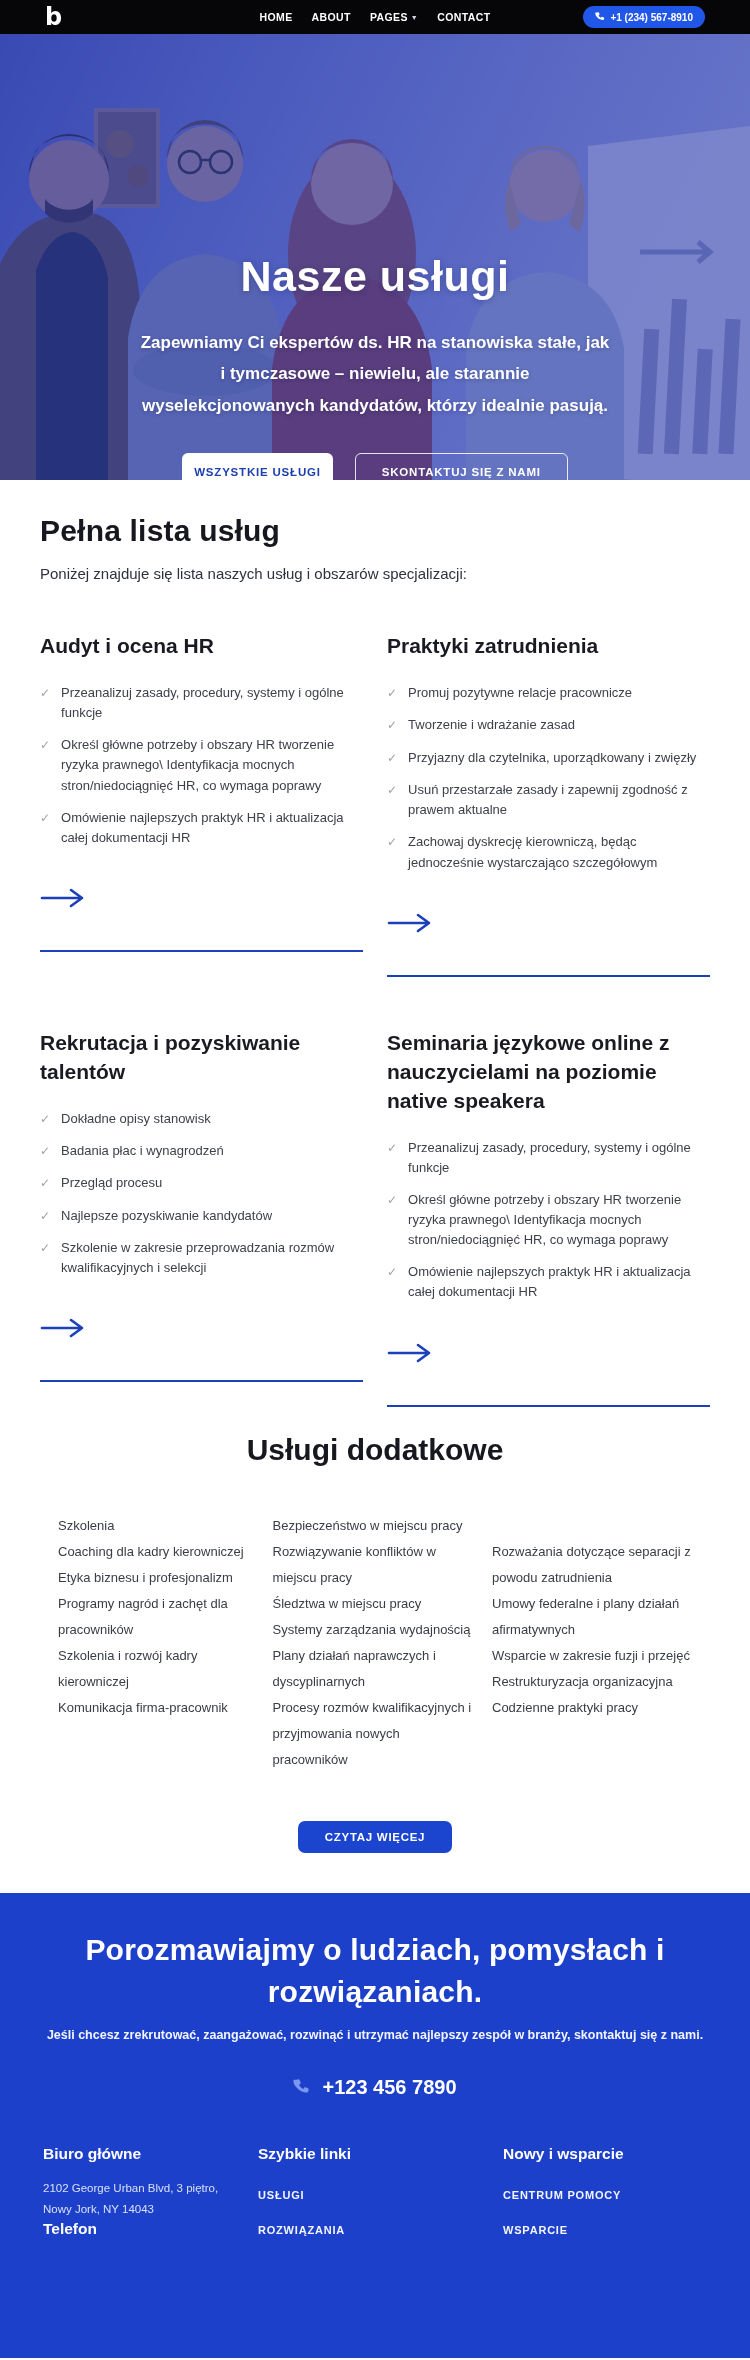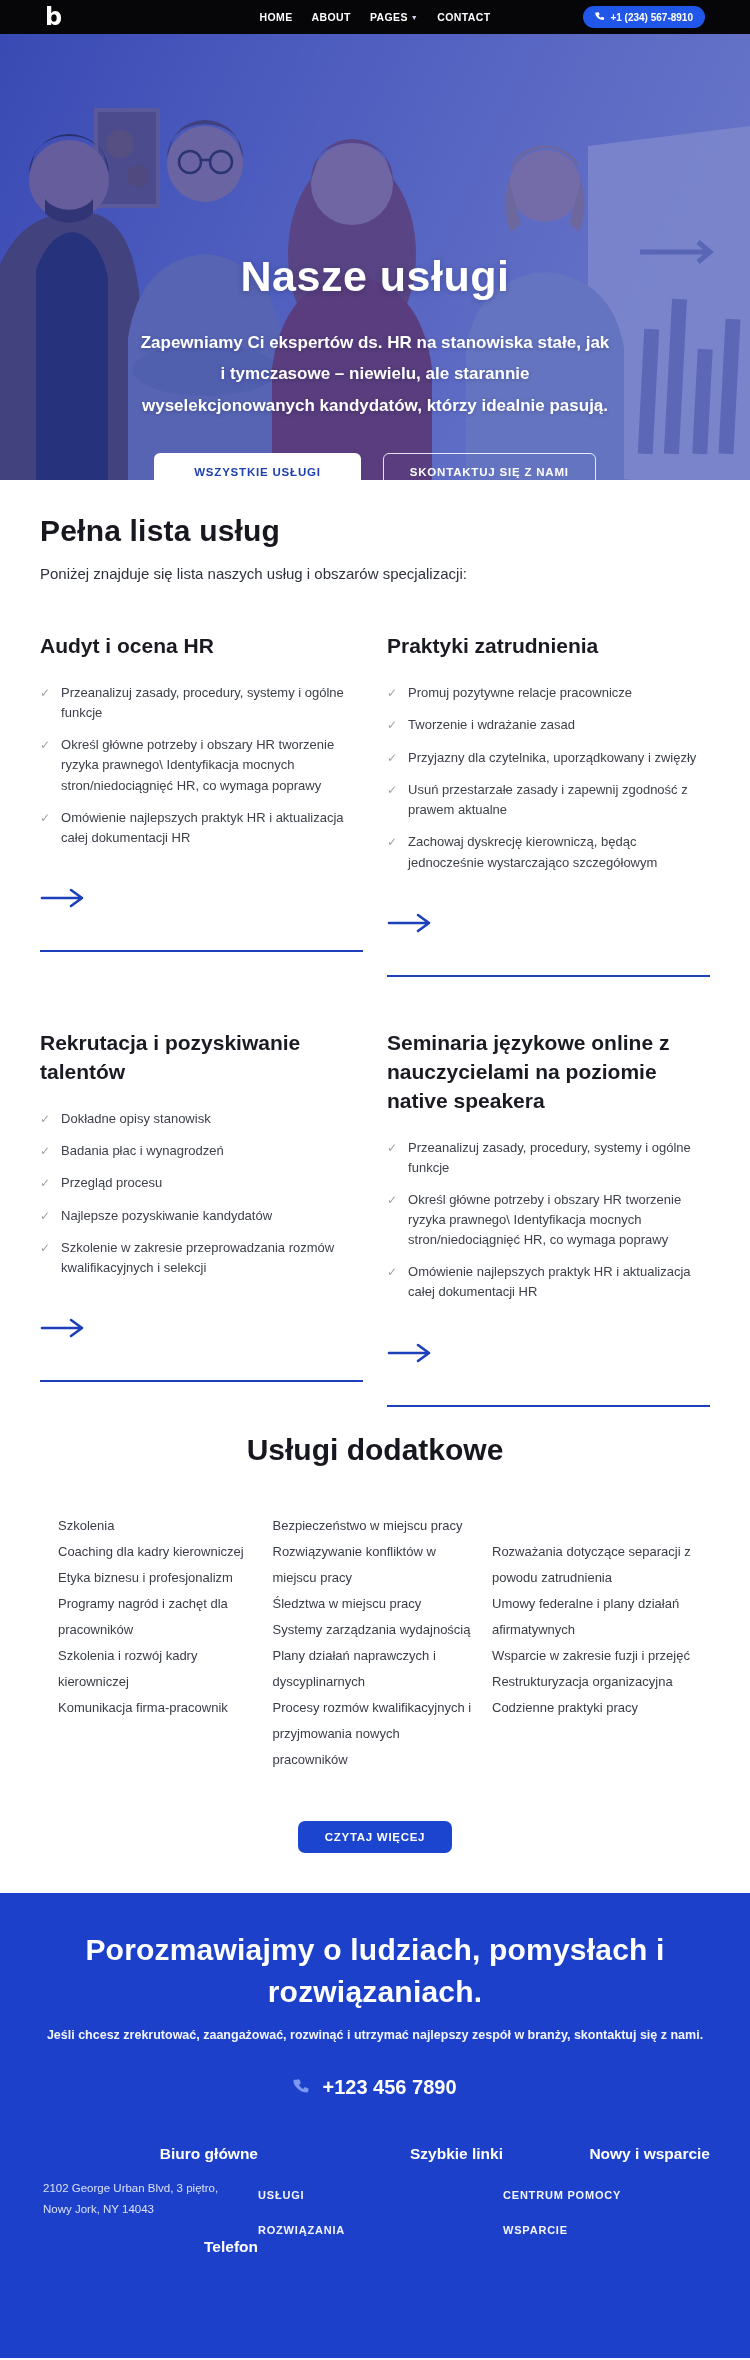--- a/index.html
+++ b/index.html
@@ -31,21 +31,21 @@
   .hero { position:relative; height:446px; overflow:hidden; background:#8b5cf6; }
   .hero-svg { position:absolute; inset:0; }
   .hero-content { position:relative; z-index:2; text-align:center; color:#fff; }
   .hero-title { font-size:43px; font-weight:800; letter-spacing:.5px; margin-top:218px;
     text-shadow:0 1px 6px rgba(10,16,60,.25); }
   .hero-sub { max-width:470px; margin:26px auto 0; font-size:17px; font-weight:700;
     line-height:1.85; text-shadow:0 1px 4px rgba(10,16,60,.25); }
   .hero-btns { margin-top:32px; display:flex; justify-content:center; gap:22px; }
   .btn-solid-white {
     background:#fff; color:#1d3fae; border:none; border-radius:6px;
-    padding:12px 40px; font-size:11.5px; font-weight:800; letter-spacing:.8px;
+    padding:12px 12px; font-size:11.5px; font-weight:800; letter-spacing:.8px;
     cursor:pointer; font-family:inherit;
   }
   .btn-outline-white {
     background:transparent; color:#fff; border:1px solid rgba(255,255,255,.85);
     border-radius:6px; padding:12px 26px; font-size:11.5px; font-weight:800;
     letter-spacing:.8px; cursor:pointer; font-family:inherit;
   }
   .hero-credit { margin-top:38px; font-size:11px; color:#dde3f7; }
   .hero-credit a { color:#eef1fc; text-decoration:underline; cursor:pointer; }
   
@@ -81,23 +81,23 @@
   
   .footer-cta { background:#1c40c9; color:#fff; height:465px; padding:36px 40px 0; }
   .cta-h2 { text-align:center; font-size:30px; font-weight:800; line-height:1.42;
     max-width:640px; margin:0 auto; letter-spacing:.2px; }
   .cta-sub { text-align:center; font-size:12.5px; font-weight:700; margin-top:14px;
     color:#f2f5ff; }
   .cta-phone { margin-top:34px; display:flex; justify-content:center;
     align-items:center; gap:12px; font-size:20px; font-weight:800; cursor:pointer; }
   .f-grid { margin-top:46px; display:grid; grid-template-columns:215px 245px auto;
     padding-left:3px; }
-  .f-h4 { font-size:15.5px; font-weight:800;text-align:right; }
+  .f-h4 { font-size:15.5px; font-weight:800; }
   .f-addr { margin-top:15px; font-size:11.5px; color:#d9e0f8; line-height:1.85; }
-  .f-h4.gap { margin-top:18px; }
+  .f-h4.gap { }
   .f-links { list-style:none; margin-top:22px; }
   .f-links li { margin-bottom:17px; }
   .f-links a { color:#f4f6ff; text-decoration:none; font-size:11px; font-weight:800;
     letter-spacing:.8px; }
 </style>
 </head>
 <body>
 
 <header class="header">
   <div class="logo">b</div>

